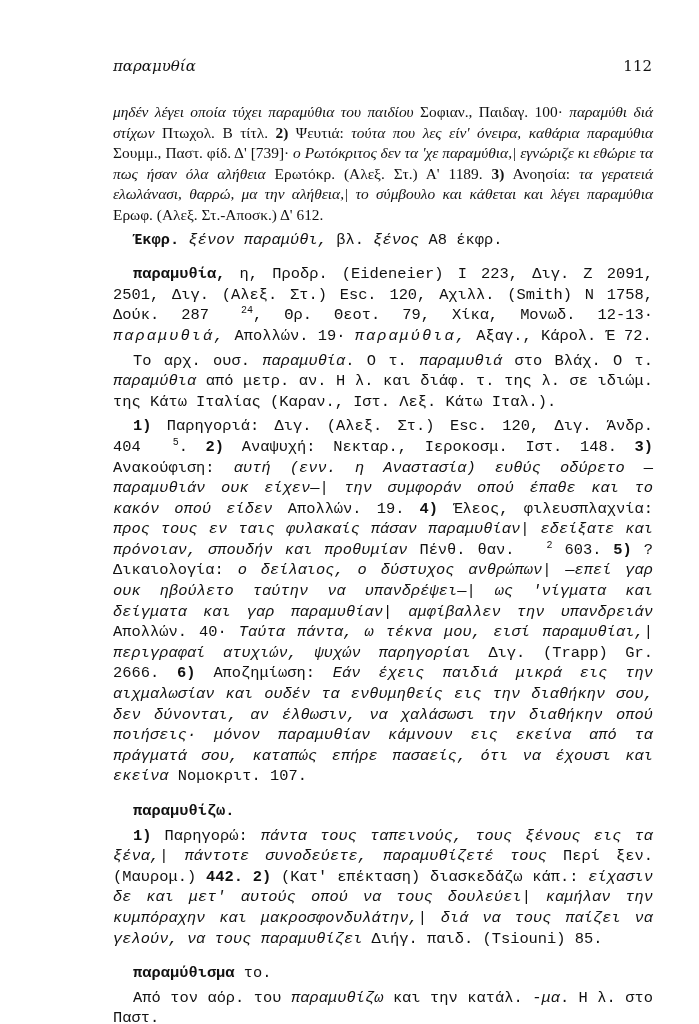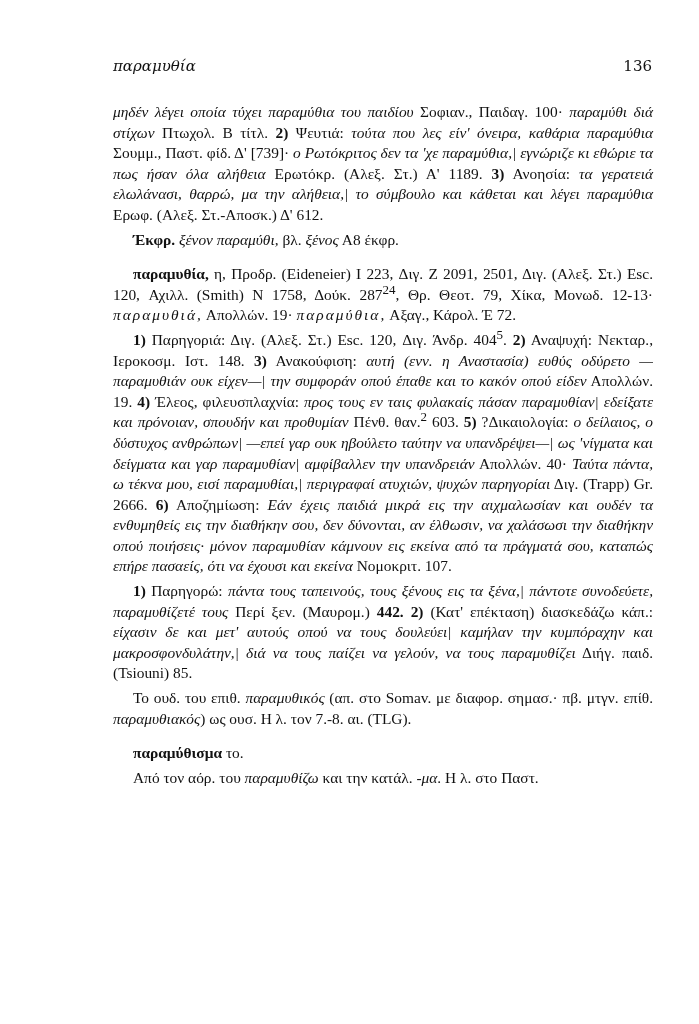--- a/index.html
+++ b/index.html
@@ -13,52 +13,53 @@
     display: flex; justify-content: space-between; align-items: baseline;
     font-size: 15px;
   }
   .running-head { font-style: italic; }
   .content {
     position: absolute; left: 113px; top: 102px; width: 540px;
     font-family: "Liberation Serif", "DejaVu Serif", serif;
     font-size: 15.4px; line-height: 20.6px; text-align: justify;
   }
   .content p { margin: 0; }
-  .indent { text-indent: 20px; }
+  .indent { text-indent: 20px; font-family: Liberation Mono, monospace; }
   .entry-gap { margin-top: 14px !important; }
   .small-gap { margin-top: 4px !important; }
   .hw { font-weight: bold; }
   .it { font-style: italic; }
   .b { font-weight: bold; }
   .sp { letter-spacing: 2px; font-style: italic; }
-  sup { font-size: 13px; line-height: 0; }
+  sup { font-size: 10px; line-height: 0; margin-left: 32px; }
 </style>
 </head>
 <body>
 
 <div class="page-header">
   <span class="running-head">παραμυθία</span>
-  <span class="page-number">136</span>
+  <span class="page-number">112</span>
 </div>
 
 <div class="content">
   <p><span class="it">μηδέν λέγει οποία τύχει παραμύθια του παιδίου</span><span> Σοφιαν., Παιδαγ. 100· </span><span class="it">παραμύθι διά στίχων</span><span> Πτωχολ. Β τίτλ. </span><span class="b">2)</span><span> Ψευτιά: </span><span class="it">τούτα που λες είν' όνειρα, καθάρια παραμύθια</span><span> Σουμμ., Παστ. φίδ. Δ' [739]· </span><span class="it">ο Ρωτόκριτος δεν τα 'χε παραμύθια,| εγνώριζε κι εθώριε τα πως ήσαν όλα αλήθεια</span><span> Ερωτόκρ. (Αλεξ. Στ.) Α' 1189. </span><span class="b">3)</span><span> Ανοησία: </span><span class="it">τα γερατειά ελωλάνασι, θαρρώ, μα την αλήθεια,| το σύμβουλο και κάθεται και λέγει παραμύθια</span><span> Ερωφ. (Αλεξ. Στ.-Αποσκ.) Δ' 612.</span></p>
   <p class="indent small-gap" style="margin-top:6px"><span class="b">Έκφρ.</span><span class="it"> ξένον παραμύθι,</span><span> βλ. </span><span class="it">ξένος</span><span> Α8 έκφρ.</span></p>
 
   <div>
     <p class="indent entry-gap"><span class="hw">παραμυθία,</span><span><span> η, Προδρ. (Eideneier) I 223, Διγ. Ζ 2091, 2501, Διγ. (Αλεξ. Στ.) Esc. 120, Αχιλλ. (Smith) Ν 1758, Δούκ. 287</span><sup>24</sup><span>, Θρ. Θεοτ. 79, Χίκα, Μονωδ. 12-13· </span><span class="sp">παραμυθιά,</span><span> Απολλών. 19· </span><span class="sp">παραμύθια,</span><span> Αξαγ., Κάρολ. Έ 72.</span></span></p>
+    <p class="indent small-gap"><span>Το αρχ. ουσ. </span><span class="it">παραμυθία</span><span>. Ο τ. </span><span class="it">παραμυθιά</span><span> στο Βλάχ. Ο τ. </span><span class="it">παραμύθια</span><span> από μετρ. αν. Η λ. και διάφ. τ. της λ. σε ιδιώμ. της Κάτω Ιταλίας (Καραν., Ιστ. Λεξ. Κάτω Ιταλ.).</span></p>
     <p class="indent small-gap"><span class="b">1)</span><span> Παρηγοριά: Διγ. (Αλεξ. Στ.) Esc. 120, Διγ. Άνδρ. 404</span><sup>5</sup><span>. </span><span class="b">2)</span><span> Αναψυχή: Νεκταρ., Ιεροκοσμ. Ιστ. 148. </span><span class="b">3)</span><span> Ανακούφιση: </span><span class="it">αυτή (ενν. η Αναστασία) ευθύς οδύρετο —παραμυθιάν ουκ είχεν—| την συμφοράν οπού έπαθε και το κακόν οπού είδεν</span><span> Απολλών. 19. </span><span class="b">4)</span><span> Έλεος, φιλευσπλαχνία: </span><span class="it">προς τους εν ταις φυλακαίς πάσαν παραμυθίαν| εδείξατε και πρόνοιαν, σπουδήν και προθυμίαν</span><span> Πένθ. θαν.</span><sup>2</sup><span> 603. </span><span class="b">5)</span><span> ?Δικαιολογία: </span><span class="it">ο δείλαιος, ο δύστυχος ανθρώπων| —επεί γαρ ουκ ηβούλετο ταύτην να υπανδρέψει—| ως 'νίγματα και δείγματα και γαρ παραμυθίαν| αμφίβαλλεν την υπανδρειάν</span><span> Απολλών. 40· </span><span class="it">Ταύτα πάντα, ω τέκνα μου, εισί παραμυθίαι,| περιγραφαί ατυχιών, ψυχών παρηγορίαι</span><span> Διγ. (Trapp) Gr. 2666. </span><span class="b">6)</span><span> Αποζημίωση: </span><span class="it">Εάν έχεις παιδιά μικρά εις την αιχμαλωσίαν και ουδέν τα ενθυμηθείς εις την διαθήκην σου, δεν δύνονται, αν έλθωσιν, να χαλάσωσι την διαθήκην οπού ποιήσεις· μόνον παραμυθίαν κάμνουν εις εκείνα από τα πράγματά σου, καταπώς επήρε πασαείς, ότι να έχουσι και εκείνα</span><span> Νομοκριτ. 107.</span></p>
   </div>
 
   <div>
+    <p class="indent entry-gap"><span class="hw">παραμυθίζω.</span></p>
     <p class="indent small-gap"><span class="b">1)</span><span> Παρηγορώ: </span><span class="it">πάντα τους ταπεινούς, τους ξένους εις τα ξένα,| πάντοτε συνοδεύετε, παραμυθίζετέ τους</span><span> Περί ξεν. (Μαυρομ.) </span><span class="b">442. 2)</span><span> (Κατ' επέκταση) διασκεδάζω κάπ.: </span><span class="it">είχασιν δε και μετ' αυτούς οπού να τους δουλεύει| καμήλαν την κυμπόραχην και μακροσφονδυλάτην,| διά να τους παίζει να γελούν, να τους παραμυθίζει</span><span> Διήγ. παιδ. (Tsiouni) 85.</span></p>
   </div>
 
   <div>
-    <p class="indent small-gap"><span>Το ουδ. του επιθ. </span><span class="it">παραμυθικός</span><span> (απ. στο Somav. με διαφορ. σημασ.· πβ. μτγν. επίθ. </span><span class="it">παραμυθιακός</span><span>) ως ουσ. Η λ. τον 7.-8. αι. (TLG).</span></p>
   </div>
 
 
   <div>
     <p class="indent entry-gap"><span class="hw">παραμύθισμα</span><span> το.</span></p>
     <p class="indent small-gap"><span>Από τον αόρ. του </span><span class="it">παραμυθίζω</span><span> και την κατάλ. </span><span class="it">-μα</span><span>. Η λ. στο Παστ.</span></p>
   </div>
 </div>
 
 </body></html>

